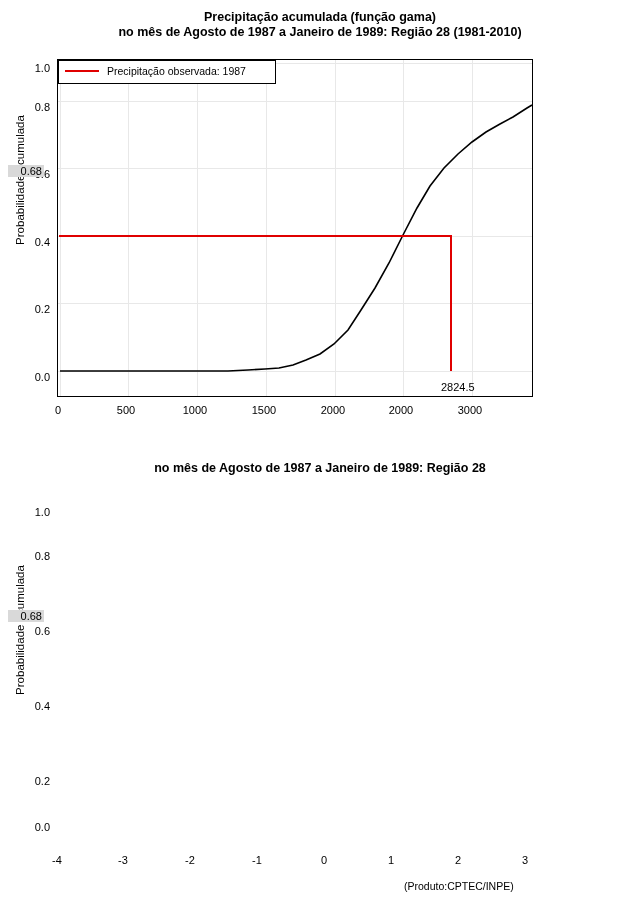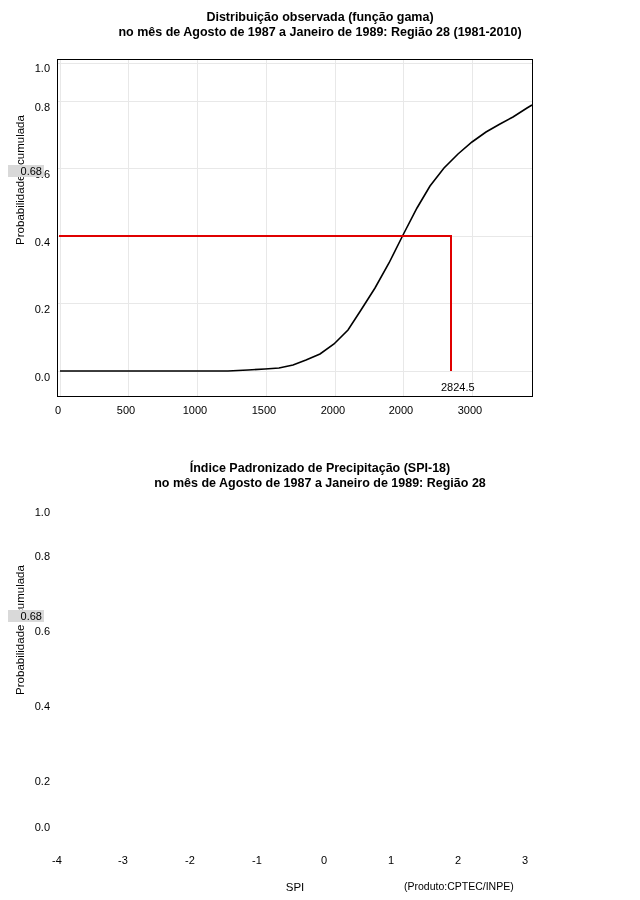--- a/index.html
+++ b/index.html
@@ -148,21 +148,21 @@
   }
 </style>
 </head>
 <body>
 
 <div class="page">
 
   <div class="panel" id="panel-top">
 
     <div class="title" id="title-top">
-      <div>Distribuição observada (função gama)</div>
+      <div>Precipitação acumulada (função gama)</div>
       <div class="line2">no mês de Agosto de 1987 a Janeiro de 1989: Região 28 (1981-2010)</div>
     </div>
 
     <div class="axis-title vertical" style="left:14px; top:300px; width:240px;">Probabilidade acumulada</div>
 
 
     <div class="tick-label ylab" style="left:8px; top:371px; width:42px;">0.0</div>
     <div class="tick-label ylab" style="left:8px; top:303px; width:42px;">0.2</div>
     <div class="tick-label ylab" style="left:8px; top:236px; width:42px;">0.4</div>
     <div class="tick-label ylab" style="left:8px; top:168px; width:42px;">0.6</div>
@@ -200,32 +200,36 @@
         <polyline fill="none" stroke="#000000" stroke-width="1.6" points="2,311 30,311 58,311 86,311 114,311 142,311 170,311 190,310 207,309 221,308 235,305 248,300 262,294 276,284 290,270 303,250 317,228 331,203 345,175 359,148 372,126 386,108 400,94 414,82 428,72 442,64 455,57 469,48 474,45"></polyline>
       </svg>
 
       <div class="red-line h" style="left:1px; top:175px; width:392px;"></div>
 
       <div class="red-line v" style="left:392px; top:175px; height:136px;"></div>
     </div>
 
     <div class="annot" style="left:441px; top:381px;">2824.5</div>
 
+    <div class="legend" id="legend-top">
+      <div class="row">
+        <span class="swatch"></span>
+        <span>Precipitação observada: 1987</span>
+      </div>
+    </div>
   </div>
 
   <div class="panel" id="panel-bottom">
 
     <div class="title" id="title-bottom">
-      <div>Índice Padronizado de Precipitação (SPI-18)</div>
       <div class="line2">no mês de Agosto de 1987 a Janeiro de 1989: Região 28</div>
     </div>
 
     <div class="axis-title vertical" style="left:14px; top:300px; width:240px;">Probabilidade acumulada</div>
 
-    <div class="axis-title" style="left:57px; top:431px; width:476px;">SPI</div>
 
     <div class="tick-label ylab" style="left:8px; top:371px; width:42px;">0.0</div>
     <div class="tick-label ylab" style="left:8px; top:325px; width:42px;">0.2</div>
     <div class="tick-label ylab" style="left:8px; top:250px; width:42px;">0.4</div>
     <div class="tick-label ylab" style="left:8px; top:175px; width:42px;">0.6</div>
     <div class="tick-label ylab" style="left:8px; top:100px; width:42px;">0.8</div>
     <div class="tick-label ylab" style="left:8px; top:56px; width:42px;">1.0</div>
 
     <div class="hl-label" style="left:8px; top:160px; width:32px; text-align:right;">0.68</div>
 

